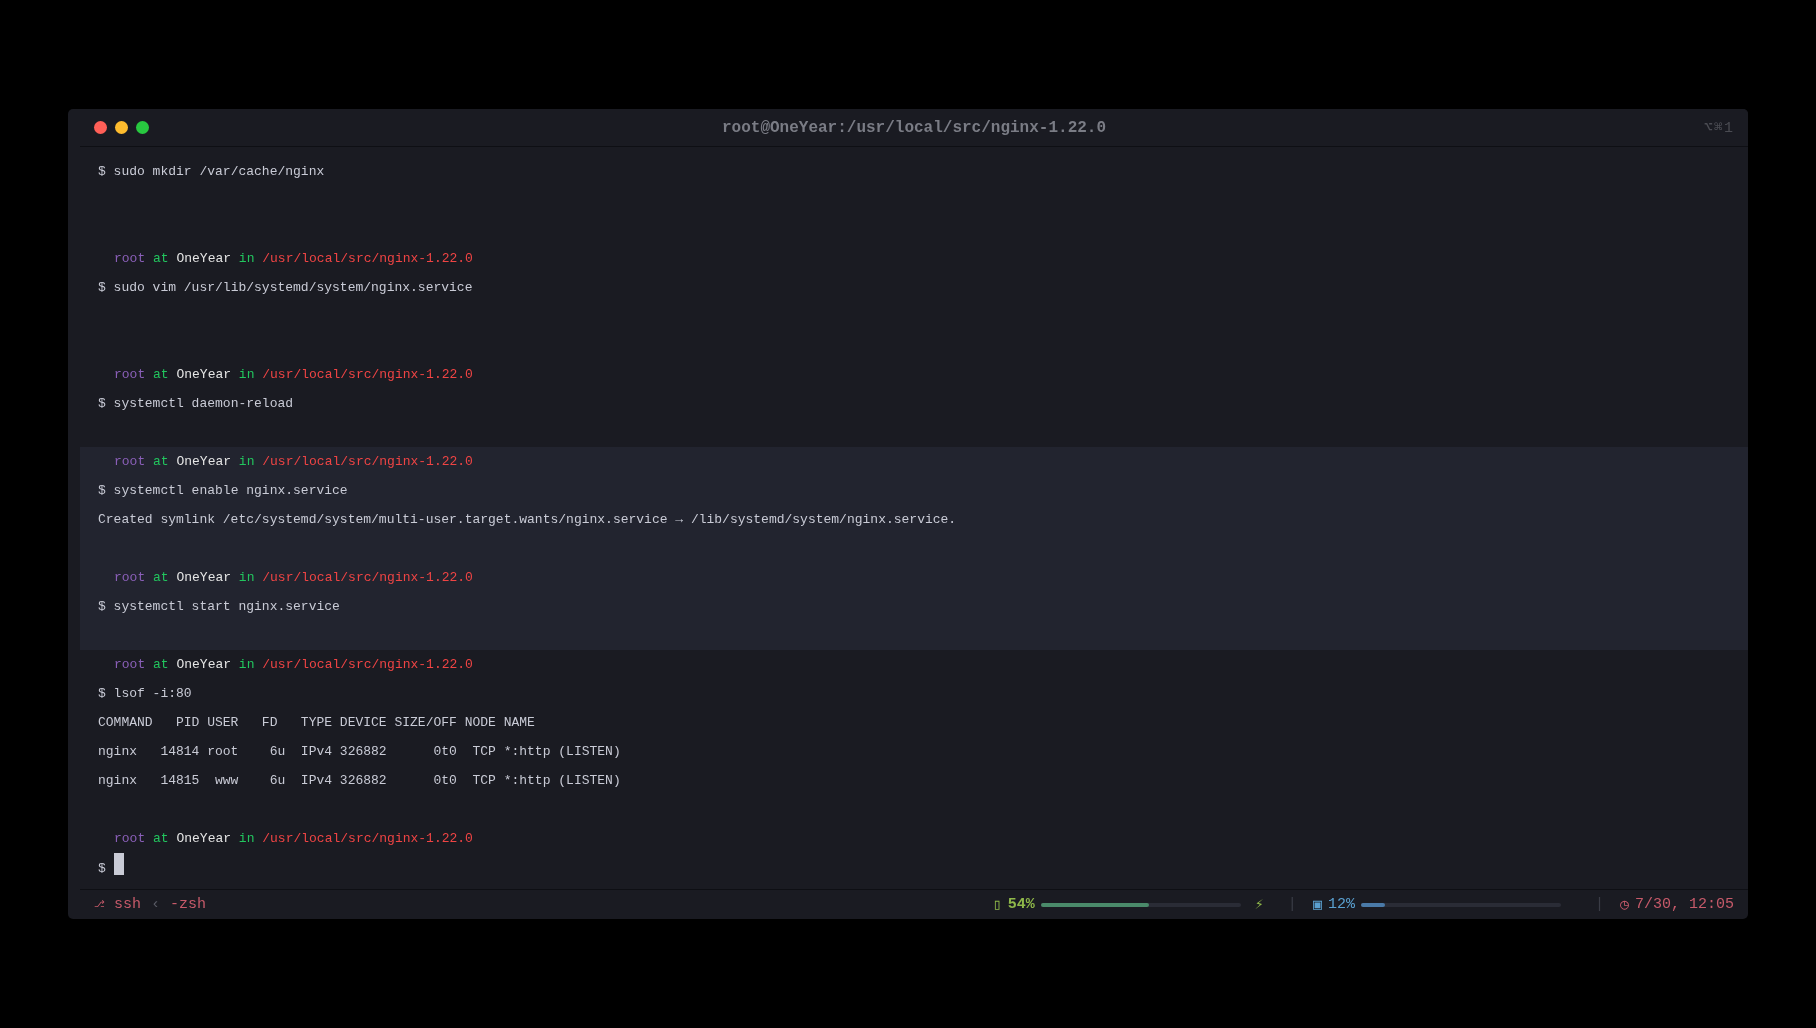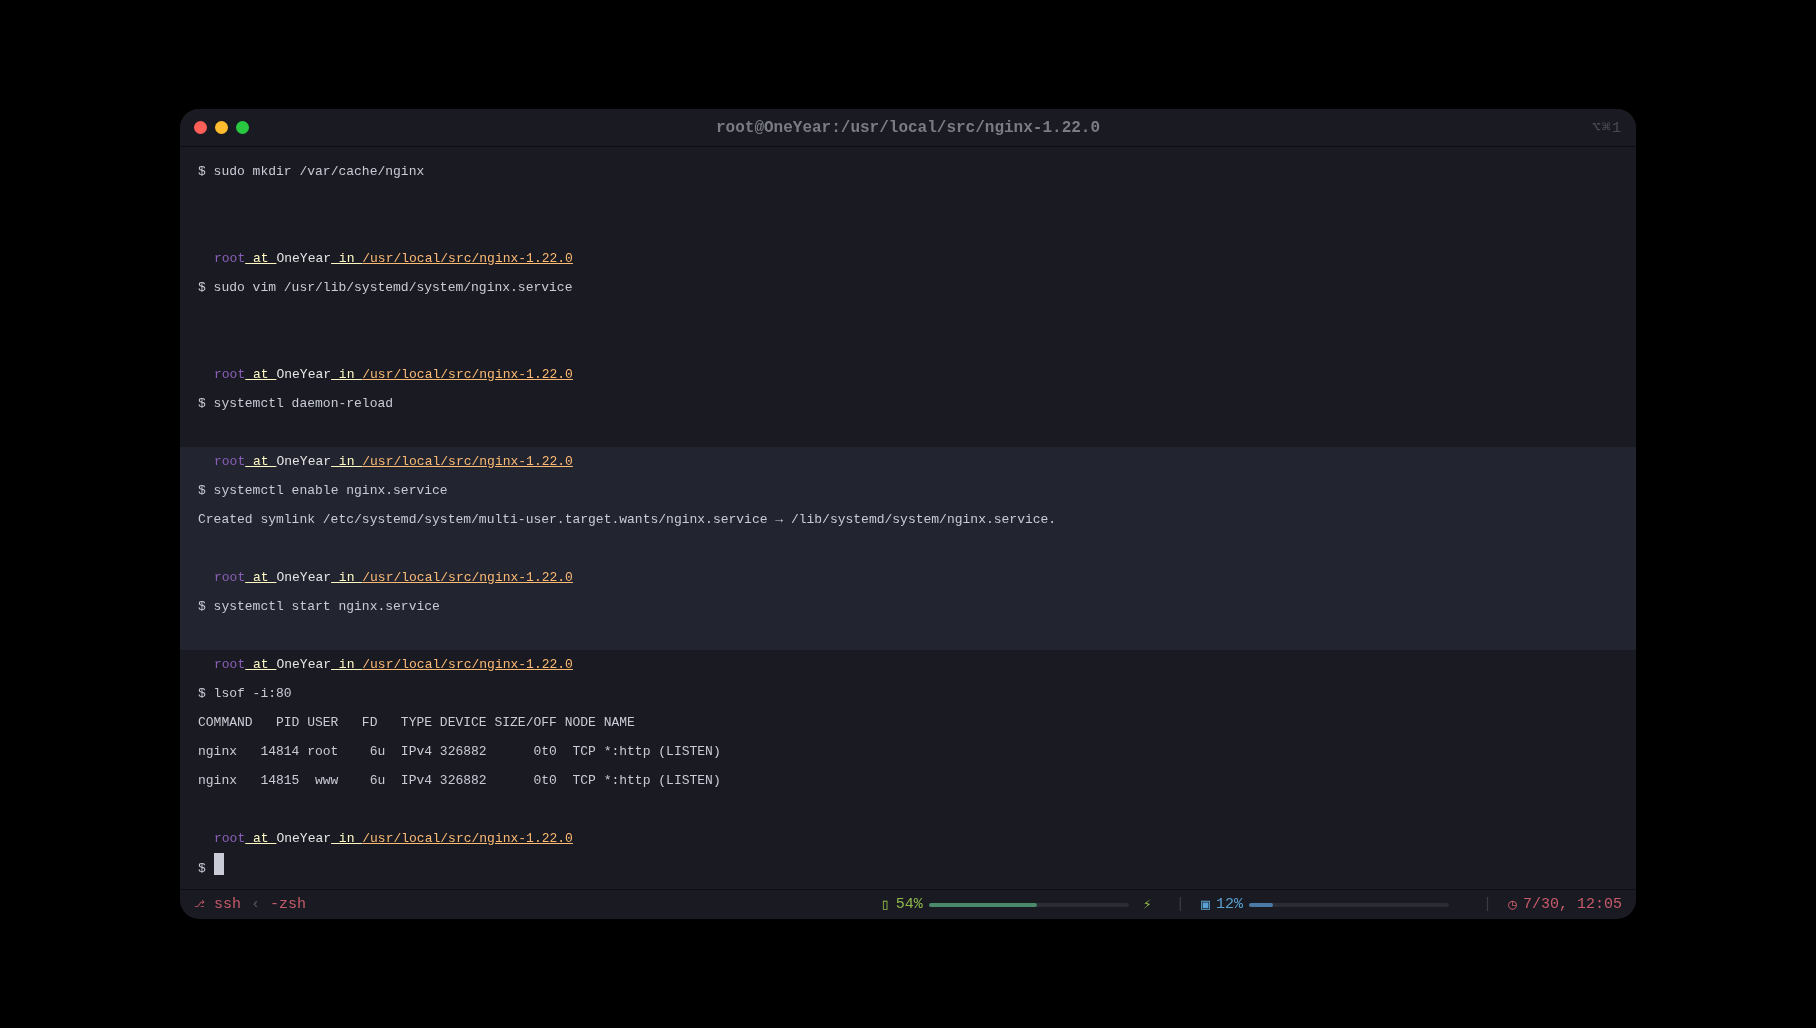--- a/index.html
+++ b/index.html
@@ -6,25 +6,26 @@
   body {
     background: #000;
     font-family: "SF Mono", Menlo, Monaco, "Courier New", monospace;
     display: flex;
     align-items: center;
     justify-content: center;
     min-height: 100vh;
     padding: 20px;
   }
   .window {
-    width: 1456px;
+    width: 1680px;
     background: #1a1b22;
-    border-radius: 19px;
+    border-radius: 5px;
     overflow: hidden;
     box-shadow: 0 20px 60px rgba(0,0,0,0.6);
+    padding-left: 12px;
   }
   .titlebar {
     height: 38px;
     background: #1a1b22;
     display: flex;
     align-items: center;
     padding: 0 14px;
     position: relative;
     border-bottom: 1px solid #0e0f14;
   }
@@ -57,23 +58,23 @@
     padding: 10px 18px 6px 18px;
     font-size: 13px;
     line-height: 29px;
     color: #c9cbd6;
     white-space: pre;
     min-height: 720px;
   }
   .line { white-space: pre; }
   .dim   { color: #5a5c66; }
   .user  { color: #8a5fb8; margin-left: 16px; }
-  .at    { color: #fef9c3; text-decoration: underline; }
+  .at    { color: #22c55e; }
   .host  { color: #e5e5e5; }
-  .path  { color: #fdba74; text-decoration: underline; }
+  .path  { color: #ef4444; }
   .prompt{ color: #c9cbd6; }
   .cmd   { color: #c9cbd6; }
   .out   { color: #c9cbd6; }
   .hl {
     background: #22242f;
     margin: 0 -18px;
     padding: 0 18px;
   }
   .cursor {
     display: inline-block;
@@ -93,21 +94,21 @@
   }
   .sb-left { display: flex; align-items: center; gap: 6px; }
   .sb-sep { color: #5a5c66; margin: 0 4px; }
   .sb-center {
     margin-left: auto;
     display: flex;
     align-items: center;
     gap: 6px;
     color: #8fb84a;
   }
-  .sb-center .pct { color: #8fb84a; }
+  .sb-center .pct { color: #8fb84a; font-weight: bold; }
   .bar {
     width: 200px; height: 4px;
     background: #2a2c36;
     position: relative;
     border-radius: 2px;
   }
   .bar .fill {
     position: absolute; left:0; top:0; bottom:0;
     background: #4a8a6a;
     border-radius: 2px;

